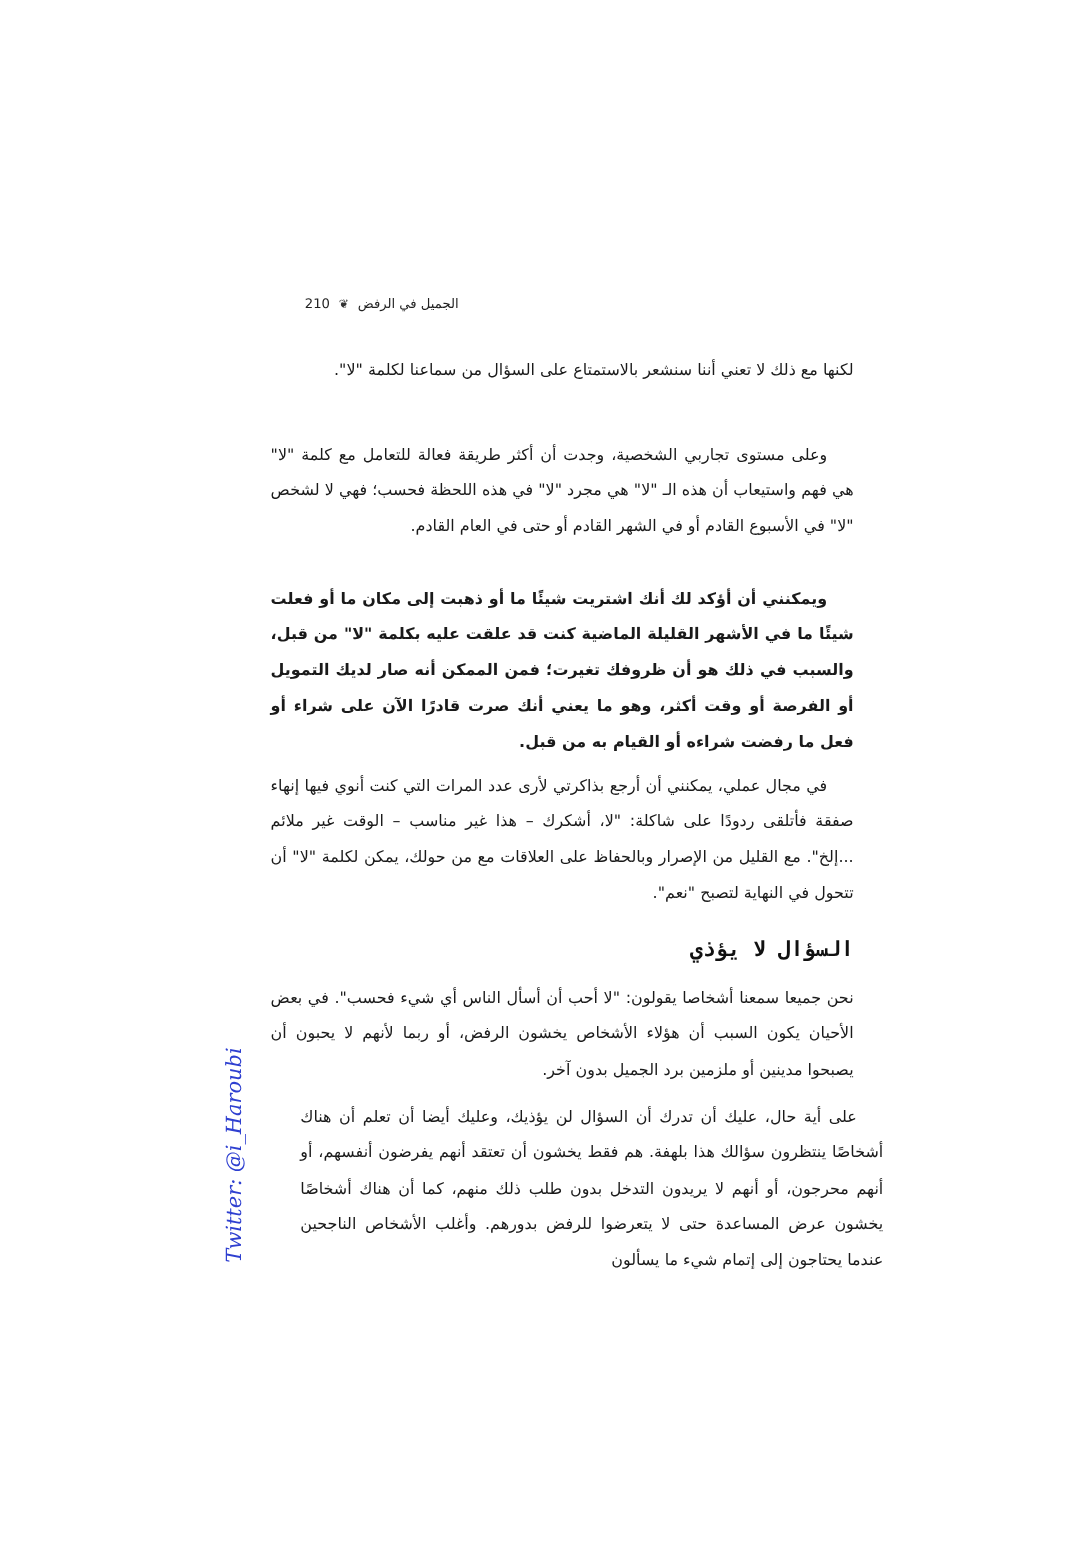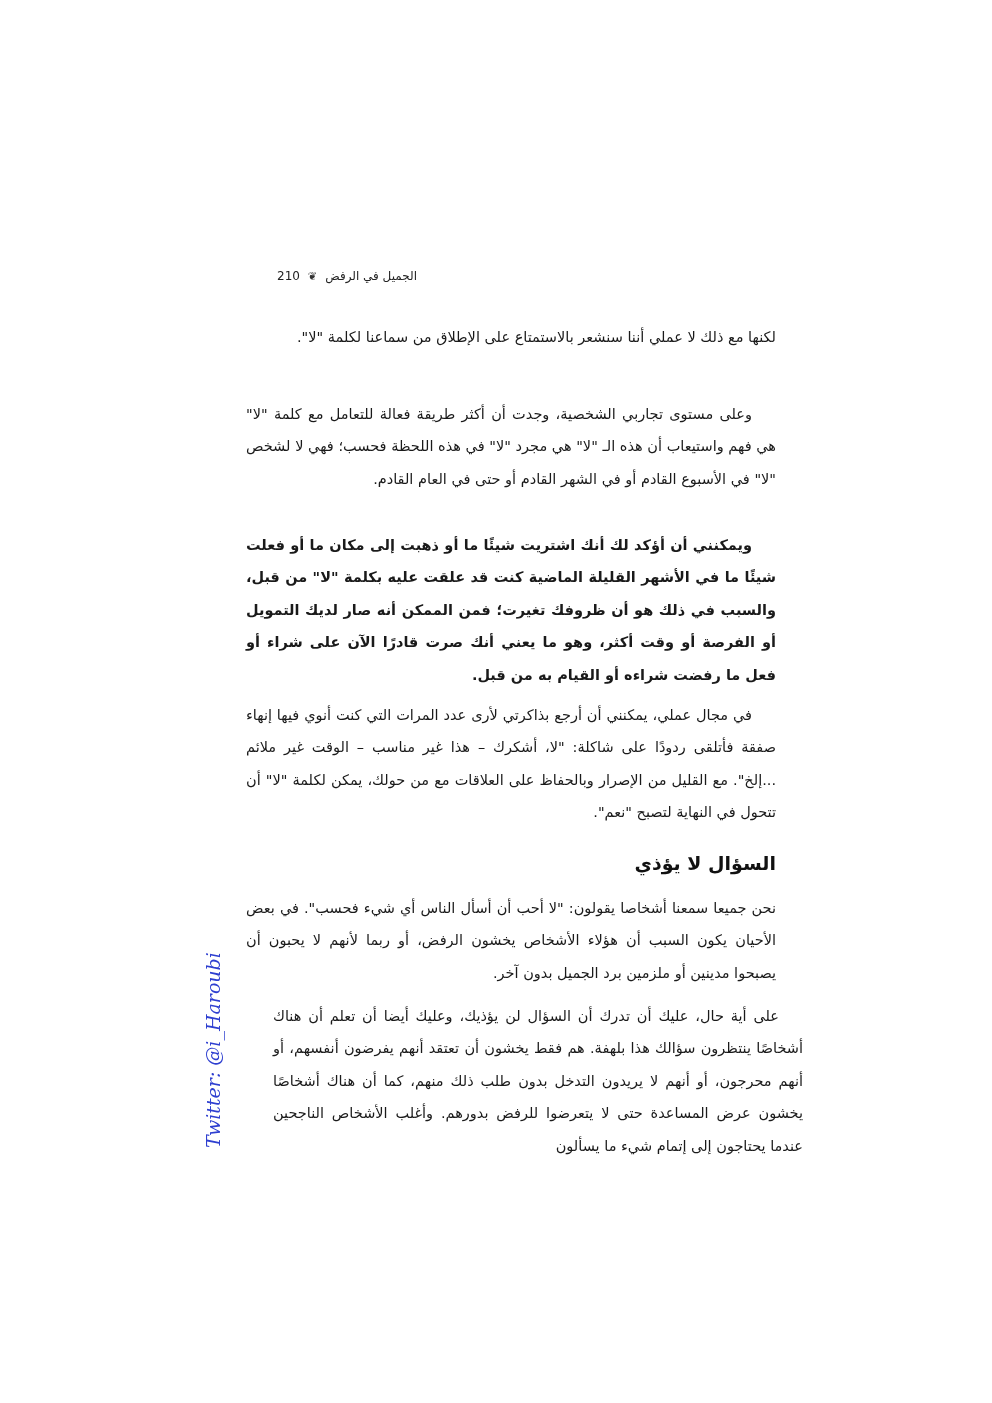--- a/index.html
+++ b/index.html
@@ -19,37 +19,37 @@
     }
     .body-text.indent { text-indent: 24px; }
     #p1 { top: 306px; }
     #p2 { top: 383px; }
     #p3 { top: 514px; font-weight: bold; }
     #p4 { top: 684px; }
     #p5 { top: 877px; }
     #p6 { top: 985px; margin-left: 27px; }
     .section-heading {
       position: absolute; left: 500px; width: 276px; top: 836px; direction: rtl;
-      text-align: right; font-size: 19px; font-weight: bold; color: #111;
+      text-align: right; font-size: 19px; font-weight: bold; color: #111; font-family: Liberation Mono, monospace;
     }
     .watermark {
       position: absolute; left: 202px; top: 1148px; transform-origin: 0 0; transform: rotate(-90deg);
       font-family: "DejaVu Serif", serif; font-style: italic; font-size: 19px; color: #2e3fd0; white-space: nowrap;
     }
   </style>
 </head>
 <body>
 
 <div class="page-header">
   <span>الجميل في الرفض</span>
   <span class="ornament">❦</span>
   <span>210</span>
 </div>
 
-<p id="p1" class="body-text">لكنها مع ذلك لا عملي أننا سنشعر بالاستمتاع على الإطلاق من سماعنا لكلمة "لا".</p>
+<p id="p1" class="body-text">لكنها مع ذلك لا تعني أننا سنشعر بالاستمتاع على السؤال من سماعنا لكلمة "لا".</p>
 <p id="p2" class="body-text indent">وعلى مستوى تجاربي الشخصية، وجدت أن أكثر طريقة فعالة للتعامل مع كلمة "لا" هي فهم واستيعاب أن هذه الـ "لا" هي مجرد "لا" في هذه اللحظة فحسب؛ فهي لا لشخص "لا" في الأسبوع القادم أو في الشهر القادم أو حتى في العام القادم.</p>
 <p id="p3" class="body-text indent">ويمكنني أن أؤكد لك أنك اشتريت شيئًا ما أو ذهبت إلى مكان ما أو فعلت شيئًا ما في الأشهر القليلة الماضية كنت قد علقت عليه بكلمة "لا" من قبل، والسبب في ذلك هو أن ظروفك تغيرت؛ فمن الممكن أنه صار لديك التمويل أو الفرصة أو وقت أكثر، وهو ما يعني أنك صرت قادرًا الآن على شراء أو فعل ما رفضت شراءه أو القيام به من قبل.</p>
 <p id="p4" class="body-text indent">في مجال عملي، يمكنني أن أرجع بذاكرتي لأرى عدد المرات التي كنت أنوي فيها إنهاء صفقة فأتلقى ردودًا على شاكلة: "لا، أشكرك – هذا غير مناسب – الوقت غير ملائم ...إلخ". مع القليل من الإصرار وبالحفاظ على العلاقات مع من حولك، يمكن لكلمة "لا" أن تتحول في النهاية لتصبح "نعم".</p>
 
 <h2 class="section-heading">السؤال لا يؤذي</h2>
 
 <p id="p5" class="body-text">نحن جميعا سمعنا أشخاصا يقولون: "لا أحب أن أسأل الناس أي شيء فحسب". في بعض الأحيان يكون السبب أن هؤلاء الأشخاص يخشون الرفض، أو ربما لأنهم لا يحبون أن يصبحوا مدينين أو ملزمين برد الجميل بدون آخر.</p>
 <p id="p6" class="body-text indent">على أية حال، عليك أن تدرك أن السؤال لن يؤذيك، وعليك أيضا أن تعلم أن هناك أشخاصًا ينتظرون سؤالك هذا بلهفة. هم فقط يخشون أن تعتقد أنهم يفرضون أنفسهم، أو أنهم محرجون، أو أنهم لا يريدون التدخل بدون طلب ذلك منهم، كما أن هناك أشخاصًا يخشون عرض المساعدة حتى لا يتعرضوا للرفض بدورهم. وأغلب الأشخاص الناجحين عندما يحتاجون إلى إتمام شيء ما يسألون</p>
 
 <div class="watermark">Twitter: @i_Haroubi</div>

